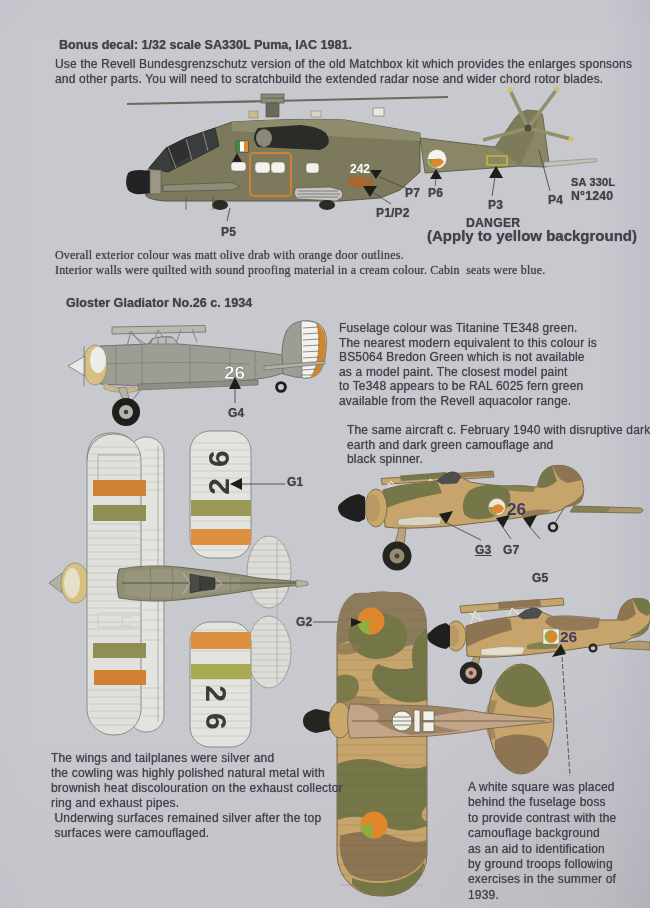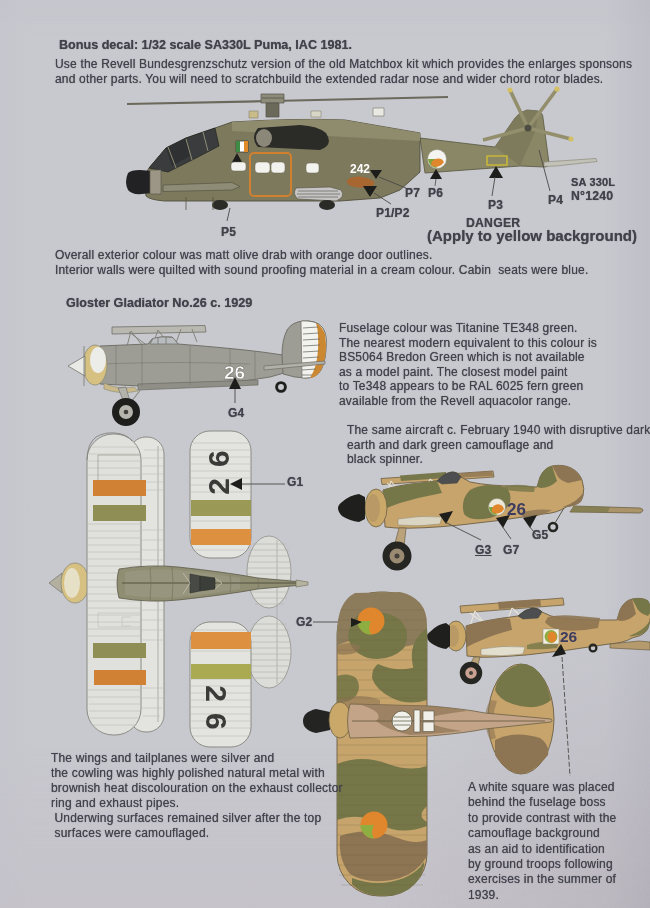--- a/index.html
+++ b/index.html
@@ -323,23 +323,23 @@
  </g>
  <rect x="414" y="710" width="6" height="22" fill="#f2f0ea" stroke="#55533f" stroke-width="0.6"></rect>
  <rect x="423" y="711" width="11" height="9.5" fill="#f2f0ea" stroke="#55533f" stroke-width="0.6"></rect>
  <rect x="423" y="722" width="11" height="9.5" fill="#f2f0ea" stroke="#55533f" stroke-width="0.6"></rect>
  <path d="M351,618 L362,622 L351,627 Z" fill="#1d1d1b"></path>
 </g>
 </svg>
 <div class="t b" style="left:59px;top:38px;font-size:12.6px;letter-spacing:0;">Bonus decal: 1/32 scale SA330L Puma, IAC 1981.</div>
 <div class="t" style="left:55px;top:57px;">Use the Revell Bundesgrenzschutz version of the old Matchbox kit which provides the enlarges sponsons
 and other parts. You will need to scratchbuild the extended radar nose and wider chord rotor blades.</div>
-<div class="t" style="left:55px;top:248px;">Overall exterior colour was matt olive drab with orange door outlines.
+<div class="t" style="left:55px;top:248px;font-family:Liberation Serif, serif;">Overall exterior colour was matt olive drab with orange door outlines.
 Interior walls were quilted with sound proofing material in a cream colour. Cabin  seats were blue.</div>
-<div class="t b" style="left:66px;top:296px;font-size:12.6px;letter-spacing:0;">Gloster Gladiator No.26 c. 1929</div>
+<div class="t b" style="left:66px;top:296px;font-size:12.6px;letter-spacing:0;">Gloster Gladiator No.26 c. 1934</div>
 <div class="t" style="left:339px;top:321px;">Fuselage colour was Titanine TE348 green.
 The nearest modern equivalent to this colour is
 BS5064 Bredon Green which is not available
 as a model paint. The closest model paint
 to Te348 appears to be RAL 6025 fern green
 available from the Revell aquacolor range.</div>
 <div class="t" style="left:347px;top:423px;">The same aircraft c. February 1940 with disruptive dark
 earth and dark green camouflage and
 black spinner.</div>
 <div class="t" style="left:51px;top:751px;line-height:15px;">The wings and tailplanes were silver and
@@ -365,13 +365,13 @@
 <div class="t b" style="left:548px;top:193px;">P4</div>
 <div class="t b" style="left:466px;top:216px;font-size:12.3px;text-align:right;">DANGER</div>
 <div class="t b" style="left:427px;top:229px;font-size:15px;letter-spacing:0;">(Apply to yellow background)</div>
 <div class="t b" style="left:571px;top:175px;font-size:11px;">SA 330L</div>
 <div class="t b" style="left:571px;top:189px;font-size:12.3px;">N°1240</div>
 <div class="t b" style="left:228px;top:406px;">G4</div>
 <div class="t b" style="left:287px;top:475px;">G1</div>
 <div class="t b" style="left:296px;top:615px;">G2</div>
 <div class="t b" style="left:475px;top:543px;text-decoration:underline;">G3</div>
 <div class="t b" style="left:503px;top:543px;">G7</div>
-<div class="t b" style="left:532px;top:528px;">G5</div>
+<div class="t b" style="left:532px;top:571px;">G5</div>
 
 </body></html>

